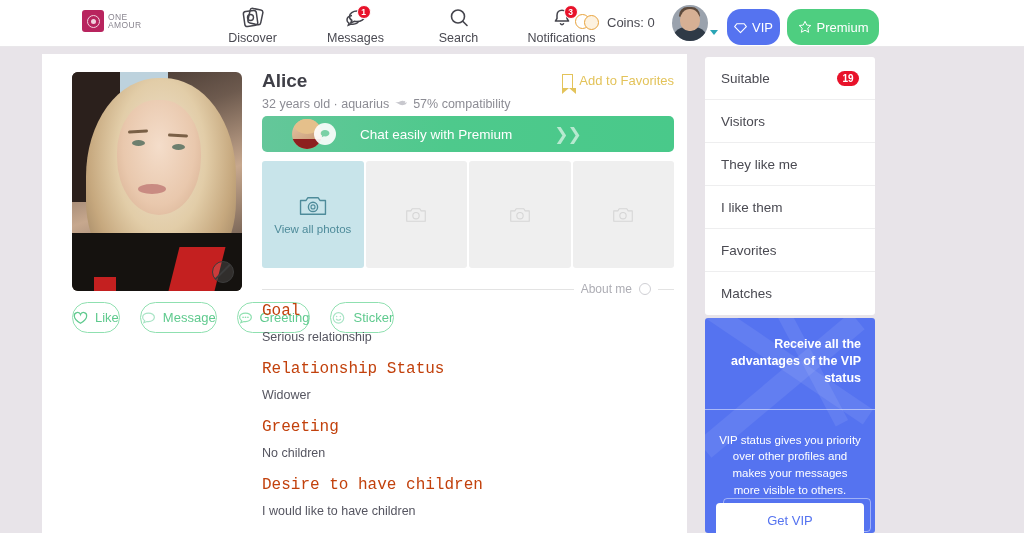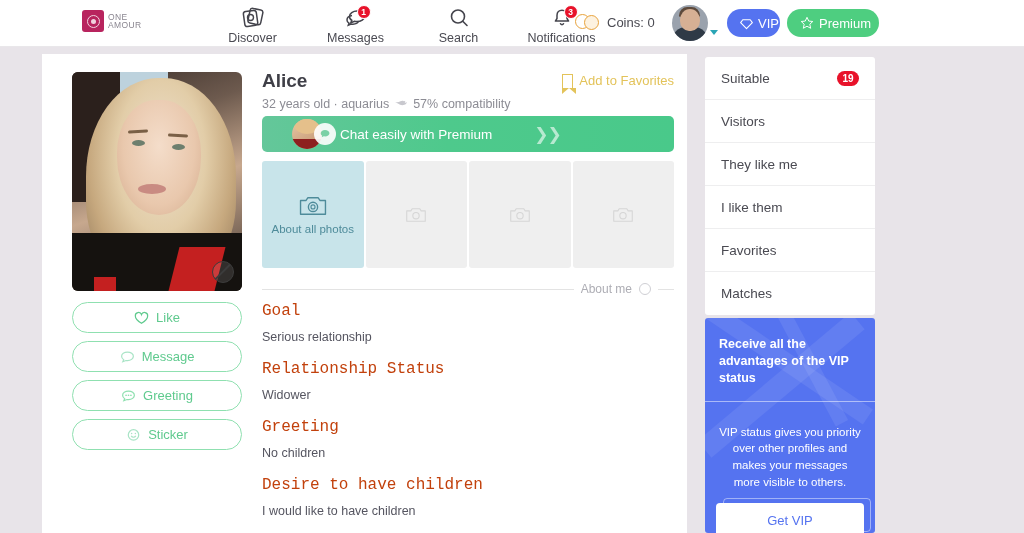--- a/index.html
+++ b/index.html
@@ -64,22 +64,22 @@
   .avatar {
     width: 36px; height: 36px; border-radius: 50%; overflow: hidden;
     background: #9aa2ad; position: relative;
   }
   .avatar .head { position: absolute; width: 20px; height: 22px; border-radius: 50% 50% 45% 45%; background: #d6b094; left: 8px; top: 4px; }
   .avatar .hair { position: absolute; width: 21px; height: 10px; border-radius: 11px 11px 2px 2px; background: #5d4a3c; left: 7px; top: 2px; }
   .avatar .body { position: absolute; width: 36px; height: 14px; border-radius: 16px 16px 0 0; background: #2f3a46; left: 0; bottom: 0; }
   .caret { width: 0; height: 0; border-left: 4px solid transparent; border-right: 4px solid transparent; border-top: 5px solid #2aa5b5; margin-bottom: 6px; }
 
   .pill {
-    position: absolute; top: 9px; height: 28px; border-radius: 14px;
-    display: flex; align-items: center; justify-content: space-between; gap: 5px;
+    position: absolute; top: 9px; height: 36px; border-radius: 14px;
+    display: flex; align-items: center; justify-content: center; gap: 5px;
     color: #fff; font-size: 13px; cursor: pointer; padding: 0 13px;
   }
   .pill-vip { left: 727px; width: 53px; background: #5573f0; }
   .pill-premium { left: 787px; width: 92px; background: #4ece80; }
 
   
   .card {
     position: absolute; left: 42px; top: 54px; width: 645px; height: 500px;
     background: #ffffff;
   }
@@ -122,21 +122,21 @@
   }
   .block-ico {
     position: absolute; right: 8px; bottom: 8px; width: 22px; height: 22px;
     border-radius: 50%; border: 1.6px solid #3c3c3c; background: rgba(255,255,255,.12);
   }
   .block-ico::after {
     content: ""; position: absolute; left: -1px; top: 8.5px; width: 21px; height: 1.6px;
     background: #3c3c3c; transform: rotate(-45deg);
   }
 
-  .actions { position: absolute; left: 30px; top: 248px; width: 170px; display: flex; flex-direction: column; gap: 8px; }
+  .actions { position: absolute; left: 30px; top: 248px; width: 170px; display: flex; flex-direction: row; gap: 20px; }
   .abtn {
     height: 31px; border: 1px solid #8fe0b0; border-radius: 16px; background: #fff;
     display: flex; align-items: center; justify-content: center; gap: 7px;
     color: #5fca8e; font-size: 13px; cursor: pointer;
   }
 
   .info { position: absolute; left: 220px; top: 16px; width: 412px; }
   .pname { font-size: 19px; color: #3f3f47; font-weight: bold; }
   .psub { font-size: 12.5px; color: #8c8c94; margin-top: 5px; display: flex; align-items: flex-start; gap: 5px; }
   .fav {
@@ -155,21 +155,21 @@
     width: 30px; height: 30px; border-radius: 50%; margin-left: 30px; overflow: hidden; position: relative;
     background: linear-gradient(150deg,#e8c9a8,#c08f6a);
   }
   .promo .pa .h { position: absolute; left: 2px; top: -3px; width: 26px; height: 18px; border-radius: 50%; background: #e5c08b; }
   .promo .pa .b { position: absolute; left: 0; bottom: 0; width: 30px; height: 10px; background: #8d1f1f; }
   .promo .pbub {
     width: 22px; height: 22px; border-radius: 50%; background: #fff; opacity: .9;
     margin-left: -8px; display: flex; align-items: center; justify-content: center;
     border: 2px solid rgba(255,255,255,.55); z-index: 2;
   }
-  .promo .ptxt { color: #fff; font-size: 13.5px; margin-left: 4px; }
+  .promo .ptxt { color: #fff; font-size: 13.5px; margin-left: 24px; }
   .promo .parr { color: rgba(255,255,255,.6); font-size: 17px; margin-left: 42px; letter-spacing: -1px; }
 
   .gallery { position: absolute; left: 220px; top: 107px; width: 412px; height: 107px; display: flex; }
   .gcell {
     flex: 1; margin-right: 2px; background: #efefef; border-radius: 3px;
     display: flex; flex-direction: column; align-items: center; justify-content: center; gap: 5px;
     cursor: pointer; position: relative;
   }
   .gcell:last-child { margin-right: 0; }
   .gcell.first { background: #c8e4ea; }
@@ -203,21 +203,21 @@
 
   .vipbox {
     position: absolute; left: 705px; top: 318px; width: 170px; height: 215px;
     background: #5573f0; border-radius: 3px; overflow: hidden; color: #fff;
   }
   .vipbox .ray { position: absolute; background: rgba(255,255,255,.08); }
   .vipbox .r1 { width: 200px; height: 18px; left: -20px; top: 34px; transform: rotate(34deg); }
   .vipbox .r2 { width: 200px; height: 22px; left: -24px; top: 56px; transform: rotate(-40deg); }
   .vipbox .r3 { width: 200px; height: 14px; left: -10px; top: 10px; transform: rotate(62deg); }
   .vipbox .vh {
-    position: relative; padding: 18px 14px 14px; text-align: left;
+    position: relative; padding: 18px 14px 22px; text-align: right;
     font-size: 12.5px; line-height: 1.35; font-weight: bold;
     border-bottom: 1px solid rgba(255,255,255,.5);
   }
   .vipbox .vb { position: relative; padding: 22px 14px 0; text-align: center; font-size: 11.5px; line-height: 1.45; }
   .vipbox .vbtn {
     position: absolute; left: 11px; bottom: -4px; width: 148px; height: 34px;
     background: #fff; border-radius: 4px; color: #5573f0; font-size: 13px;
     display: flex; align-items: center; justify-content: center; cursor: pointer;
   }
   .vipbox .vbtn-shadow {
@@ -422,21 +422,21 @@
 
     <div class="gallery">
       <div class="gcell first">
         <span>
           <svg width="30" height="24" viewBox="0 0 32 26">
               <path d="M2.5 7h6l2-3h11l2 3h6v15h-27z" fill="none" stroke="#4e8b9a" stroke-width="1.5" stroke-linejoin="round"></path>
               <circle cx="16" cy="14" r="5" fill="none" stroke="#4e8b9a" stroke-width="1.5"></circle>
               <circle cx="16" cy="14" r="2.2" fill="none" stroke="#4e8b9a" stroke-width="1.2"></circle>
             </svg>
         </span>
-        <span class="glabel">About all photos</span>
+        <span class="glabel">View all photos</span>
       </div>
       <div class="gcell">
         <span>
           <svg width="22" height="18" viewBox="0 0 32 26">
               <path d="M2.5 7h6l2-3h11l2 3h6v15h-27z" fill="none" stroke="#d6d6d6" stroke-width="1.6" stroke-linejoin="round"></path>
               <circle cx="16" cy="14" r="4.6" fill="none" stroke="#d6d6d6" stroke-width="1.6"></circle>
             </svg>
         </span>
       </div>
       <div class="gcell">

